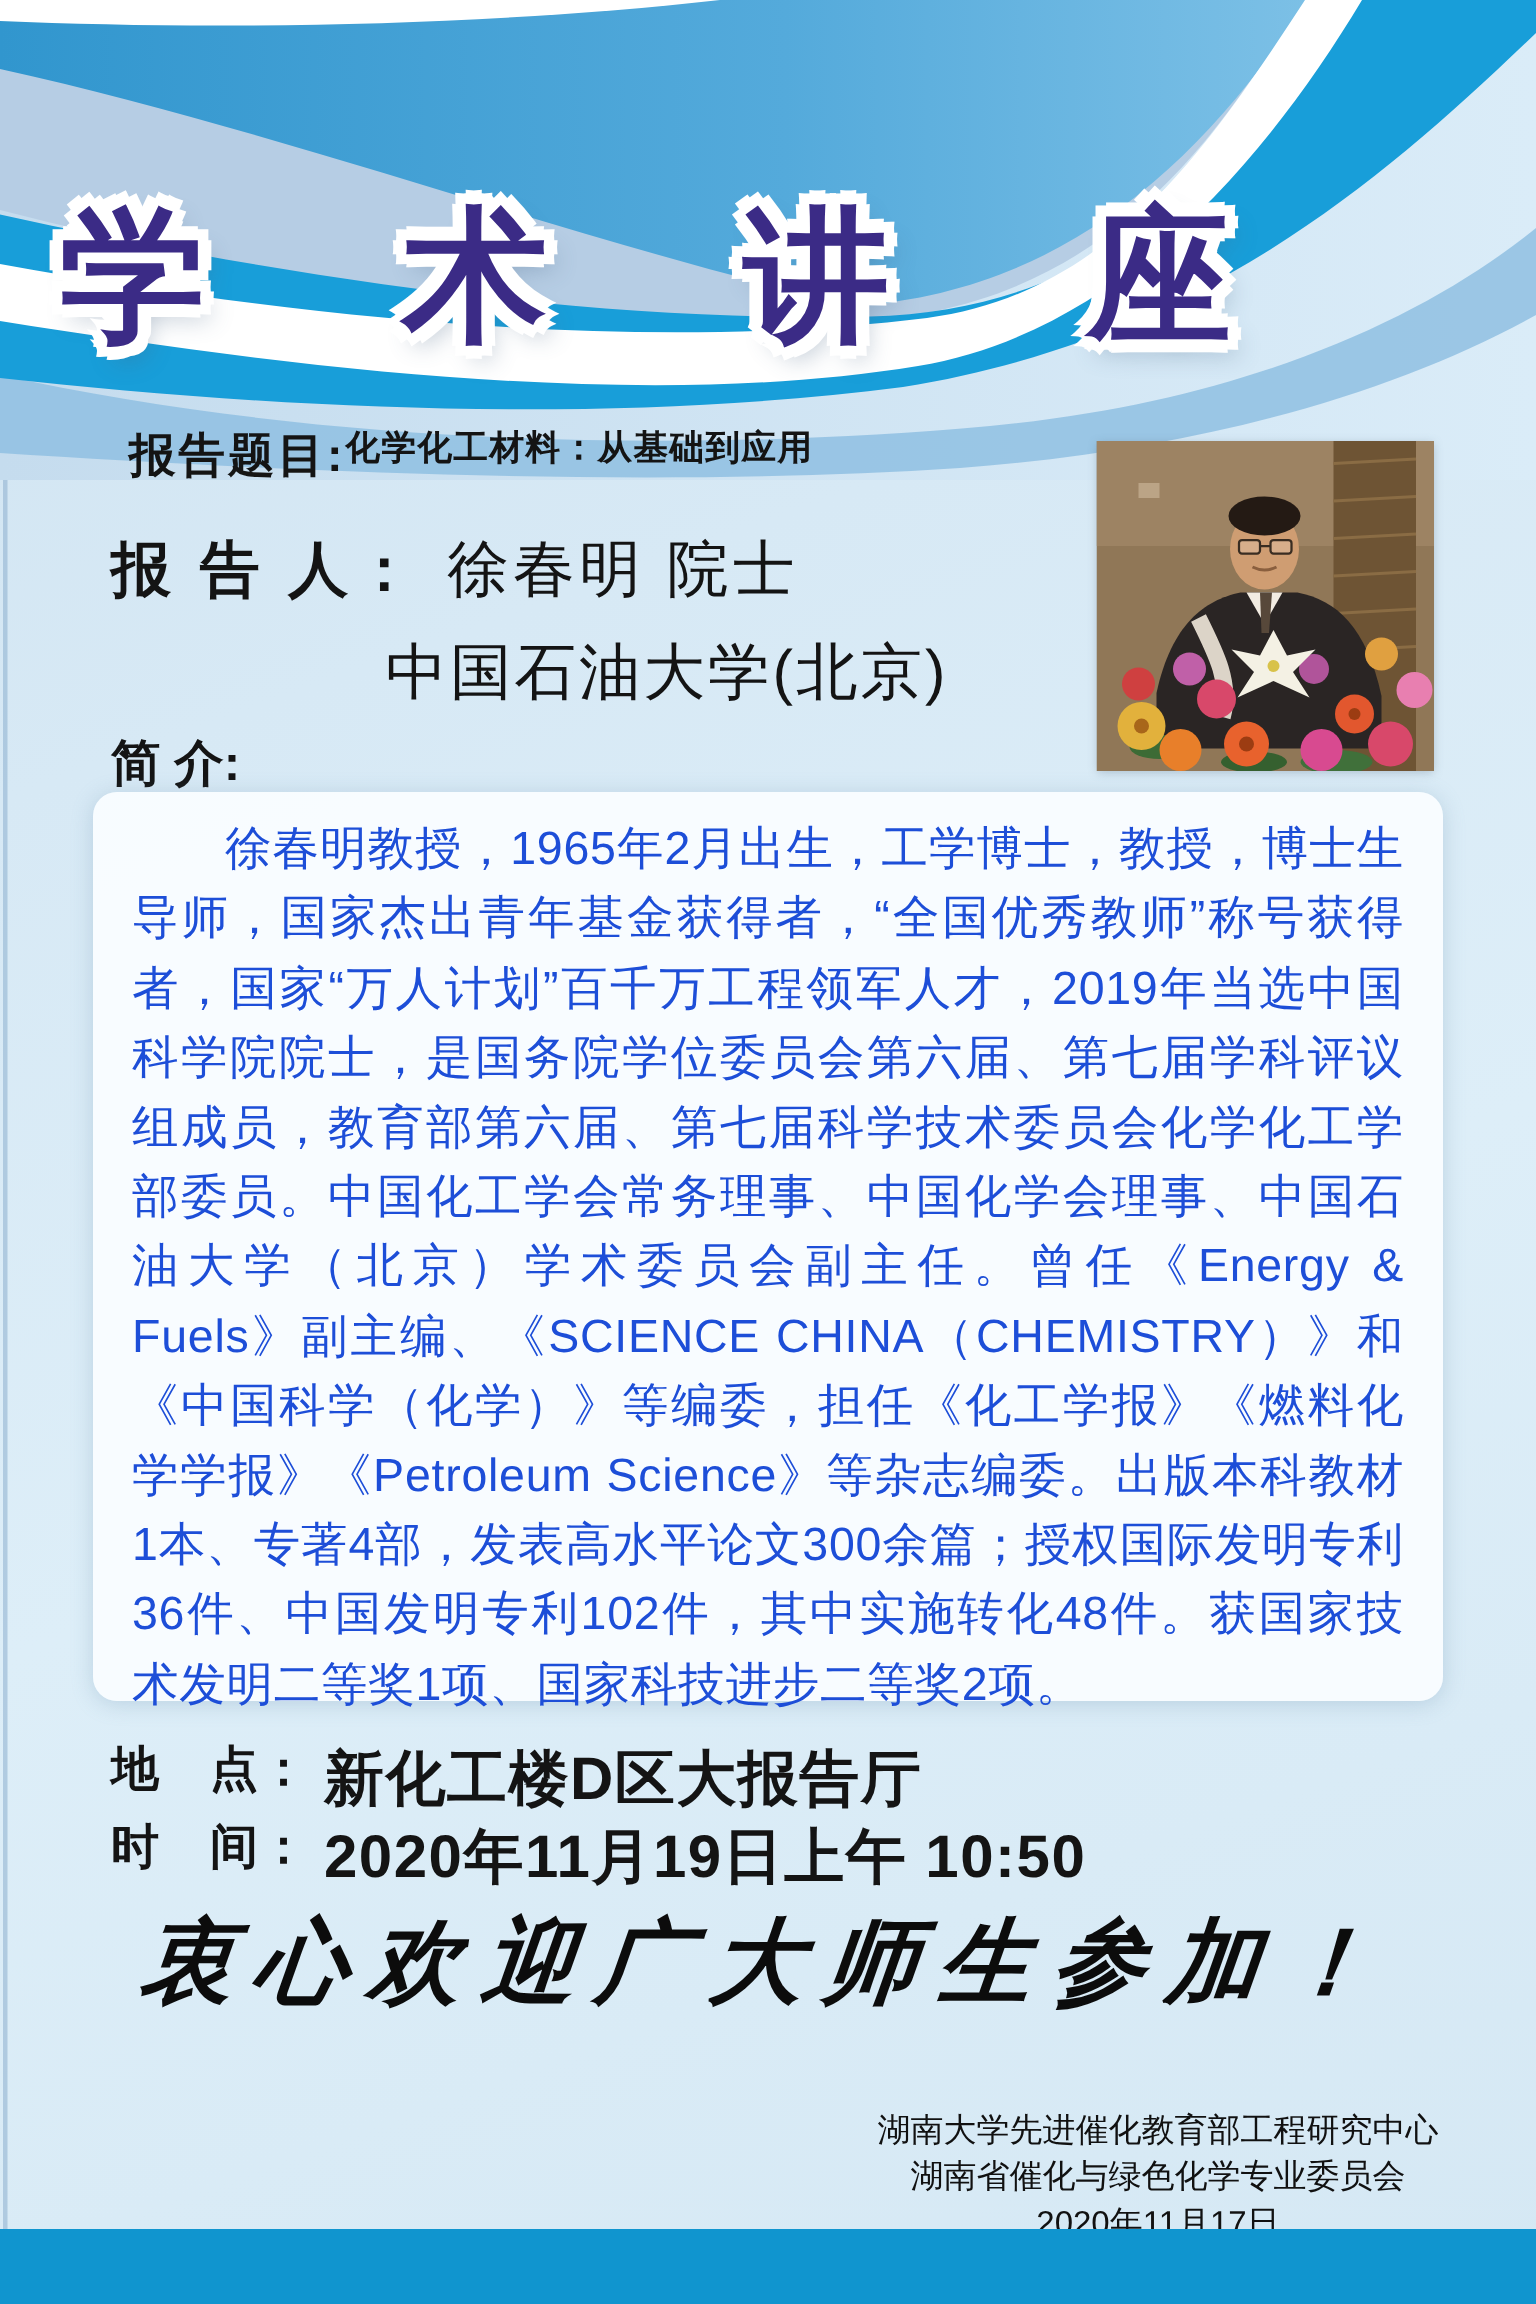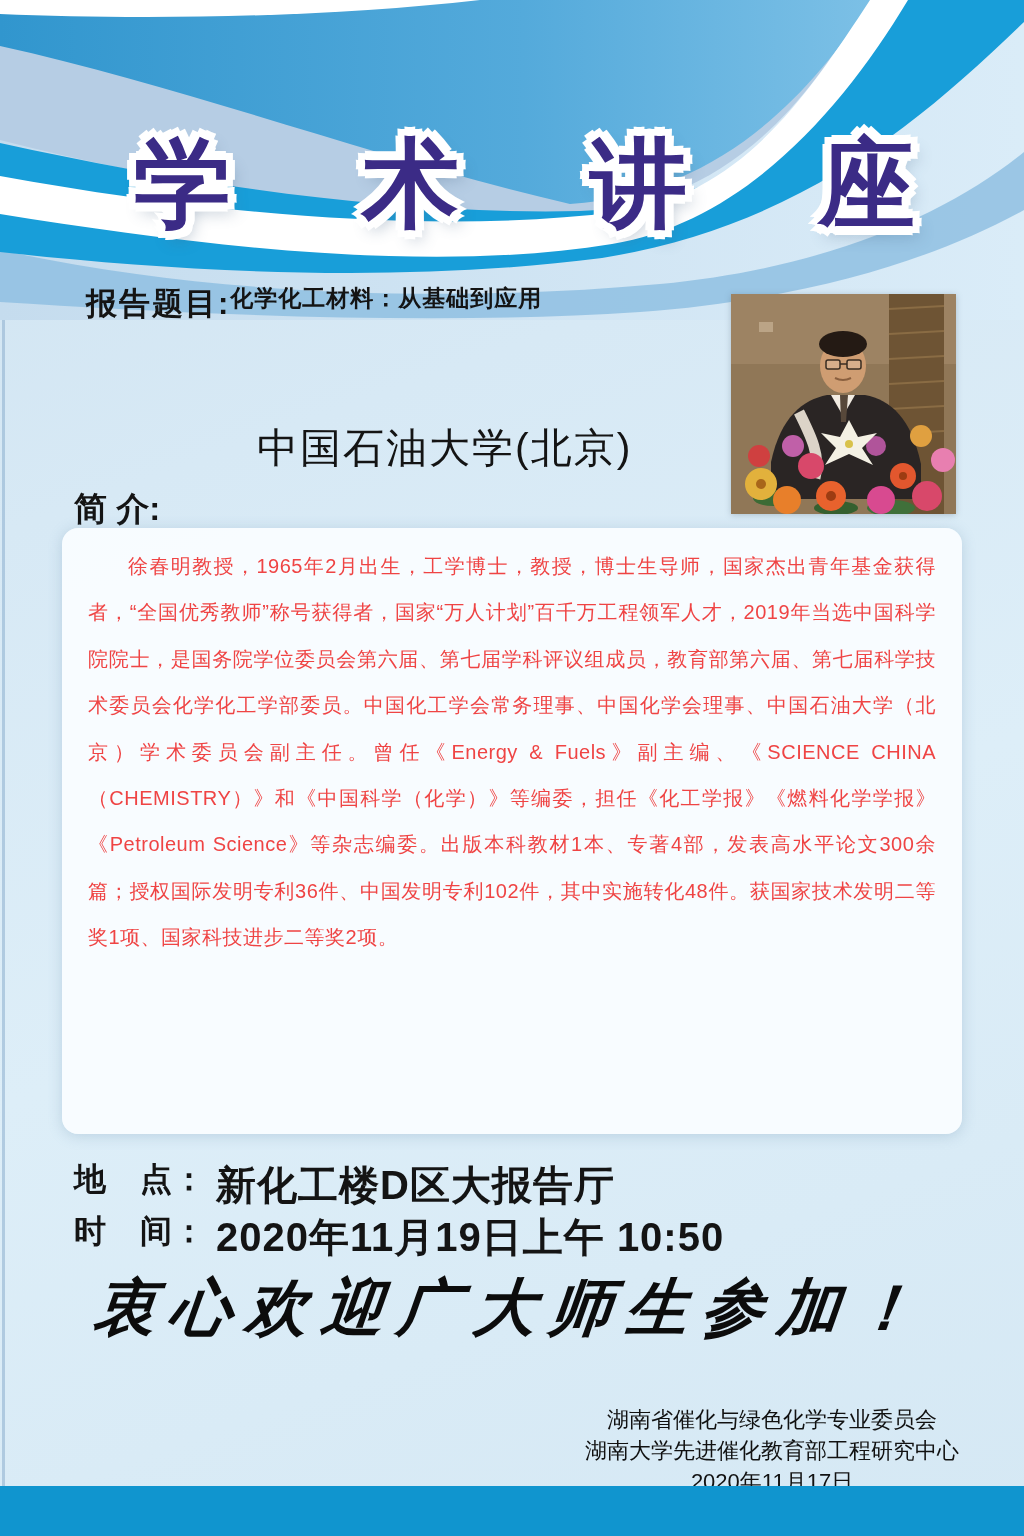--- a/index.html
+++ b/index.html
@@ -8,22 +8,22 @@
   .poster {
     position:relative; width:1024px; height:1536px; margin:0 auto; overflow:hidden;
     background:linear-gradient(160deg,#cfe3f1 0%, #d7e9f5 28%, #ddeef8 58%, #d5e8f4 100%);
     color:#141414;
   }
   .left-strip { position:absolute; left:2px; top:0; width:3px; height:100%;
     background:rgba(140,175,205,.55); z-index:1; }
   .header-waves { position:absolute; left:0; top:0; width:1024px; height:320px; z-index:2; }
   .poster-title {
     position:absolute; left:0; right:0; top:126px; z-index:3;
-    text-align:center; font-size:97px; font-weight:900; line-height:115px;
-    letter-spacing:52px; padding-left:77px; color:#3b2b86;
+    font-size:97px; font-weight:900; line-height:115px;
+    letter-spacing:52px; padding-left:40px; color:#3b2b86;
     text-shadow:
       -7px -7px 0 #fff, 7px -7px 0 #fff, -7px 7px 0 #fff, 7px 7px 0 #fff,
       -9px 0 0 #fff, 9px 0 0 #fff, 0 -9px 0 #fff, 0 9px 0 #fff,
       0 0 8px #fff, 6px 9px 16px rgba(70,100,130,.45);
   }
   .row { position:absolute; display:flex; align-items:flex-start; z-index:3; }
   .report-row { left:86px; top:283px; }
   .report-label { font-size:31px; font-weight:bold; letter-spacing:2px; }
   .report-value { font-size:23px; font-weight:bold; margin-left:0; letter-spacing:1px;font-family:Liberation Serif, serif; }
   .speaker-row { left:74px; top:352px; }
@@ -31,22 +31,22 @@
   .speaker-name { font-size:41px; margin-left:18px; letter-spacing:3px; }
   .affiliation { position:absolute; left:233px; top:421px; font-size:41px; letter-spacing:2px; z-index:3;margin-left:24px; }
   .bio-label { position:absolute; left:74px; top:487px; font-size:33px; font-weight:bold; z-index:3; }
   .bio-panel {
     position:absolute; left:62px; top:528px; width:900px; height:606px; z-index:3;
     background:rgba(250,253,255,.93); border-radius:16px;
     box-shadow:0 2px 14px rgba(110,145,175,.30);
     padding:15px 26px 0 26px;
   }
   .bio-text {
-    font-size:20px; line-height:46.4px; text-align:justify; text-indent:2em;
-    color:#ef4444; letter-spacing:.5px;
+    font-size:31px; line-height:46.4px; text-align:justify; text-indent:2em;
+    color:#1d4ed8; letter-spacing:.5px;
   }
   .speaker-photo { position:absolute; left:731px; top:294px; width:225px; height:220px; z-index:4;
     box-shadow:0 1px 6px rgba(90,110,130,.35); }
   .venue-row { left:74px; top:1158px; }
   .time-row { left:74px; top:1210px; }
   .meta-label { font-size:32px; font-weight:bold; letter-spacing:1px; }
   .meta-value { font-size:40px; font-weight:bold; margin-left:10px; letter-spacing:1px; }
   .welcome {
     position:absolute; left:0; right:0; top:1266px; z-index:3; text-align:center;
     font-family:"DejaVu Serif", serif; font-style:italic; font-weight:bold;
@@ -85,20 +85,24 @@
     <path d="M0,176 C220,216 440,234 618,212 C740,196 806,98 870,0 L908,0 C842,110 744,222 612,244 C430,274 200,246 0,214 Z" fill="#ffffff"></path>
   </svg>
 
   <div class="poster-title">学 术 讲 座</div>
 
   <div class="row report-row">
     <span class="report-label">报告题目:</span>
     <span class="report-value">化学化工材料：从基础到应用</span>
   </div>
 
+  <div class="row speaker-row">
+    <span class="speaker-label">报 告 人：</span>
+    <span class="speaker-name">徐春明 院士</span>
+  </div>
 
   <div class="affiliation">中国石油大学(北京)</div>
 
   <div class="bio-label">简  介:</div>
 
   <div class="bio-panel">
     <p class="bio-text">徐春明教授，1965年2月出生，工学博士，教授，博士生导师，国家杰出青年基金获得者，“全国优秀教师”称号获得者，国家“万人计划”百千万工程领军人才，2019年当选中国科学院院士，是国务院学位委员会第六届、第七届学科评议组成员，教育部第六届、第七届科学技术委员会化学化工学部委员。中国化工学会常务理事、中国化学会理事、中国石油大学（北京）学术委员会副主任。曾任《Energy &amp; Fuels》副主编、《SCIENCE CHINA（CHEMISTRY）》和《中国科学（化学）》等编委，担任《化工学报》《燃料化学学报》《Petroleum Science》等杂志编委。出版本科教材1本、专著4部，发表高水平论文300余篇；授权国际发明专利36件、中国发明专利102件，其中实施转化48件。获国家技术发明二等奖1项、国家科技进步二等奖2项。</p>
   </div>
 
   <svg class="speaker-photo" viewBox="0 0 225 220" preserveAspectRatio="none" aria-hidden="true">
@@ -161,20 +165,20 @@
   </div>
 
   <div class="row time-row">
     <span class="meta-label">时　间：</span>
     <span class="meta-value">2020年11月19日上午 10:50</span>
   </div>
 
   <div class="welcome">衷心欢迎广大师生参加！</div>
 
   <div class="footer">
+    <div>湖南大学先进催化教育部工程研究中心</div>
     <div>湖南省催化与绿色化学专业委员会</div>
-    <div>湖南大学先进催化教育部工程研究中心</div>
     <div>2020年11月17日</div>
   </div>
 
   <div class="bottom-bar"></div>
 
 </div>
 
 </body></html>

